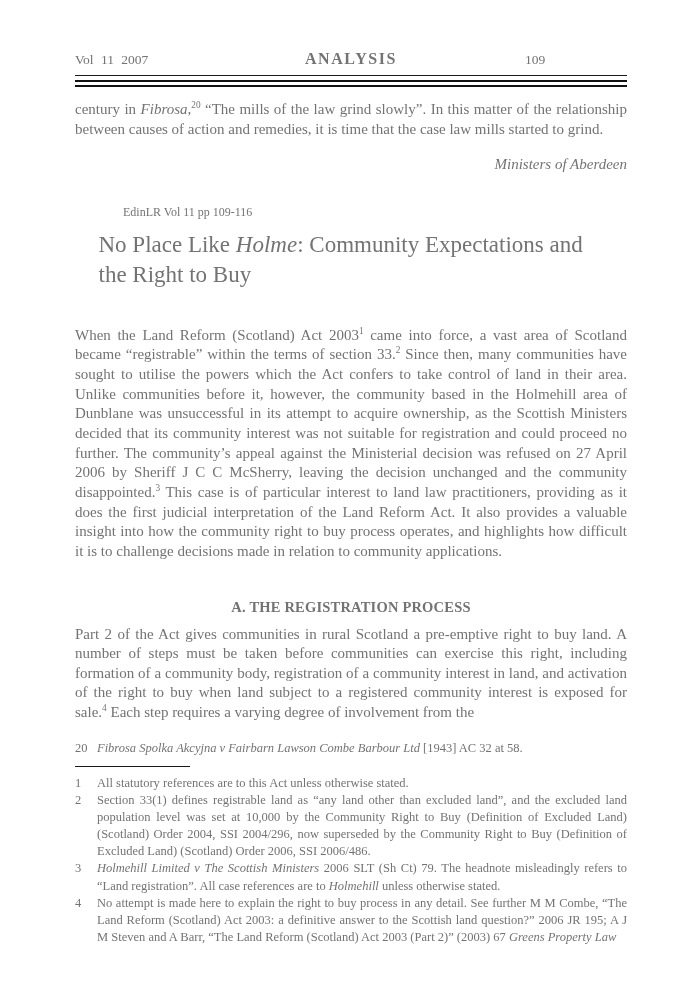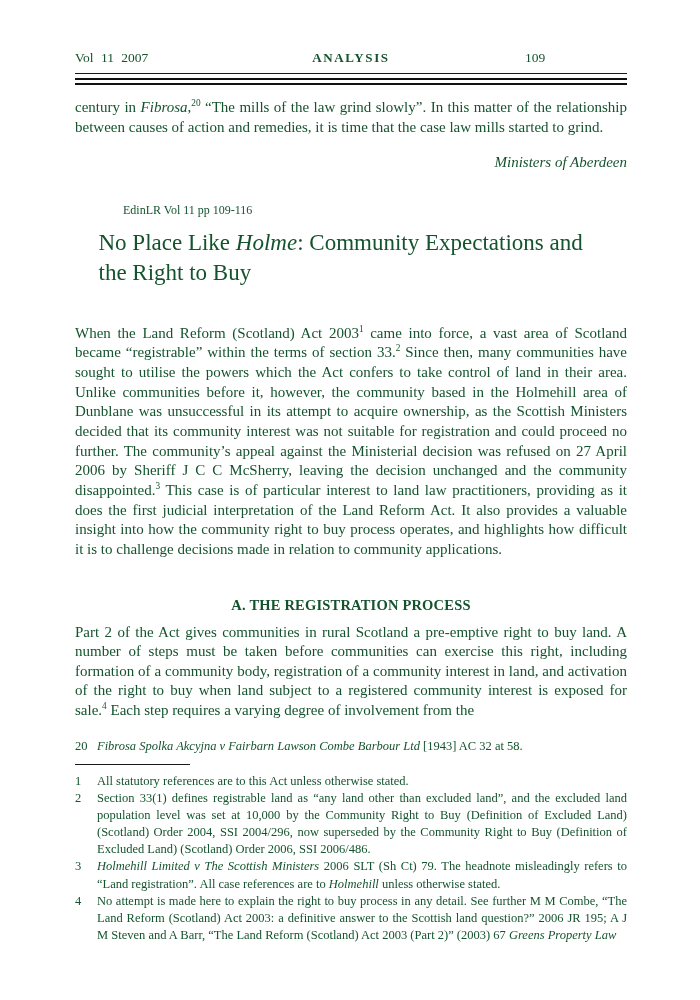--- a/index.html
+++ b/index.html
@@ -2,33 +2,33 @@
 <html><head>
 <meta charset="utf-8">
 <style>
   html, body { margin: 0; padding: 0; background: #ffffff; }
   .page {
     position: relative;
     width: 700px; height: 1000px;
     box-sizing: border-box;
     padding: 50px 73px 0 75px;
     background: #ffffff;
-    color: #14532d;
+    color: #737373;
     font-family: "Liberation Serif", serif;
     overflow: hidden;
   }
   
   .running-head {
     display: flex; align-items: baseline;
     font-size: 13.5px;
     padding-bottom: 7px;
     border-bottom: 1.5px solid #1a1a1a;
   }
   .head-left  { flex: 1; text-align: left; word-spacing: 4px; }
-  .head-center{ flex: 1; text-align: center; font-size: 13px; font-weight: 600; letter-spacing: 1.6px; }
+  .head-center{ flex: 1; text-align: center; font-size: 16px; font-weight: 600; letter-spacing: 1.6px; }
   .head-right { flex: 1; text-align: center; }
   .double-rule {
     margin-top: 4px;
     height: 3px;
     border-top: 2.5px solid #111;
     border-bottom: 2px solid #111;
   }
   
   .body-para {
     margin: 0;

